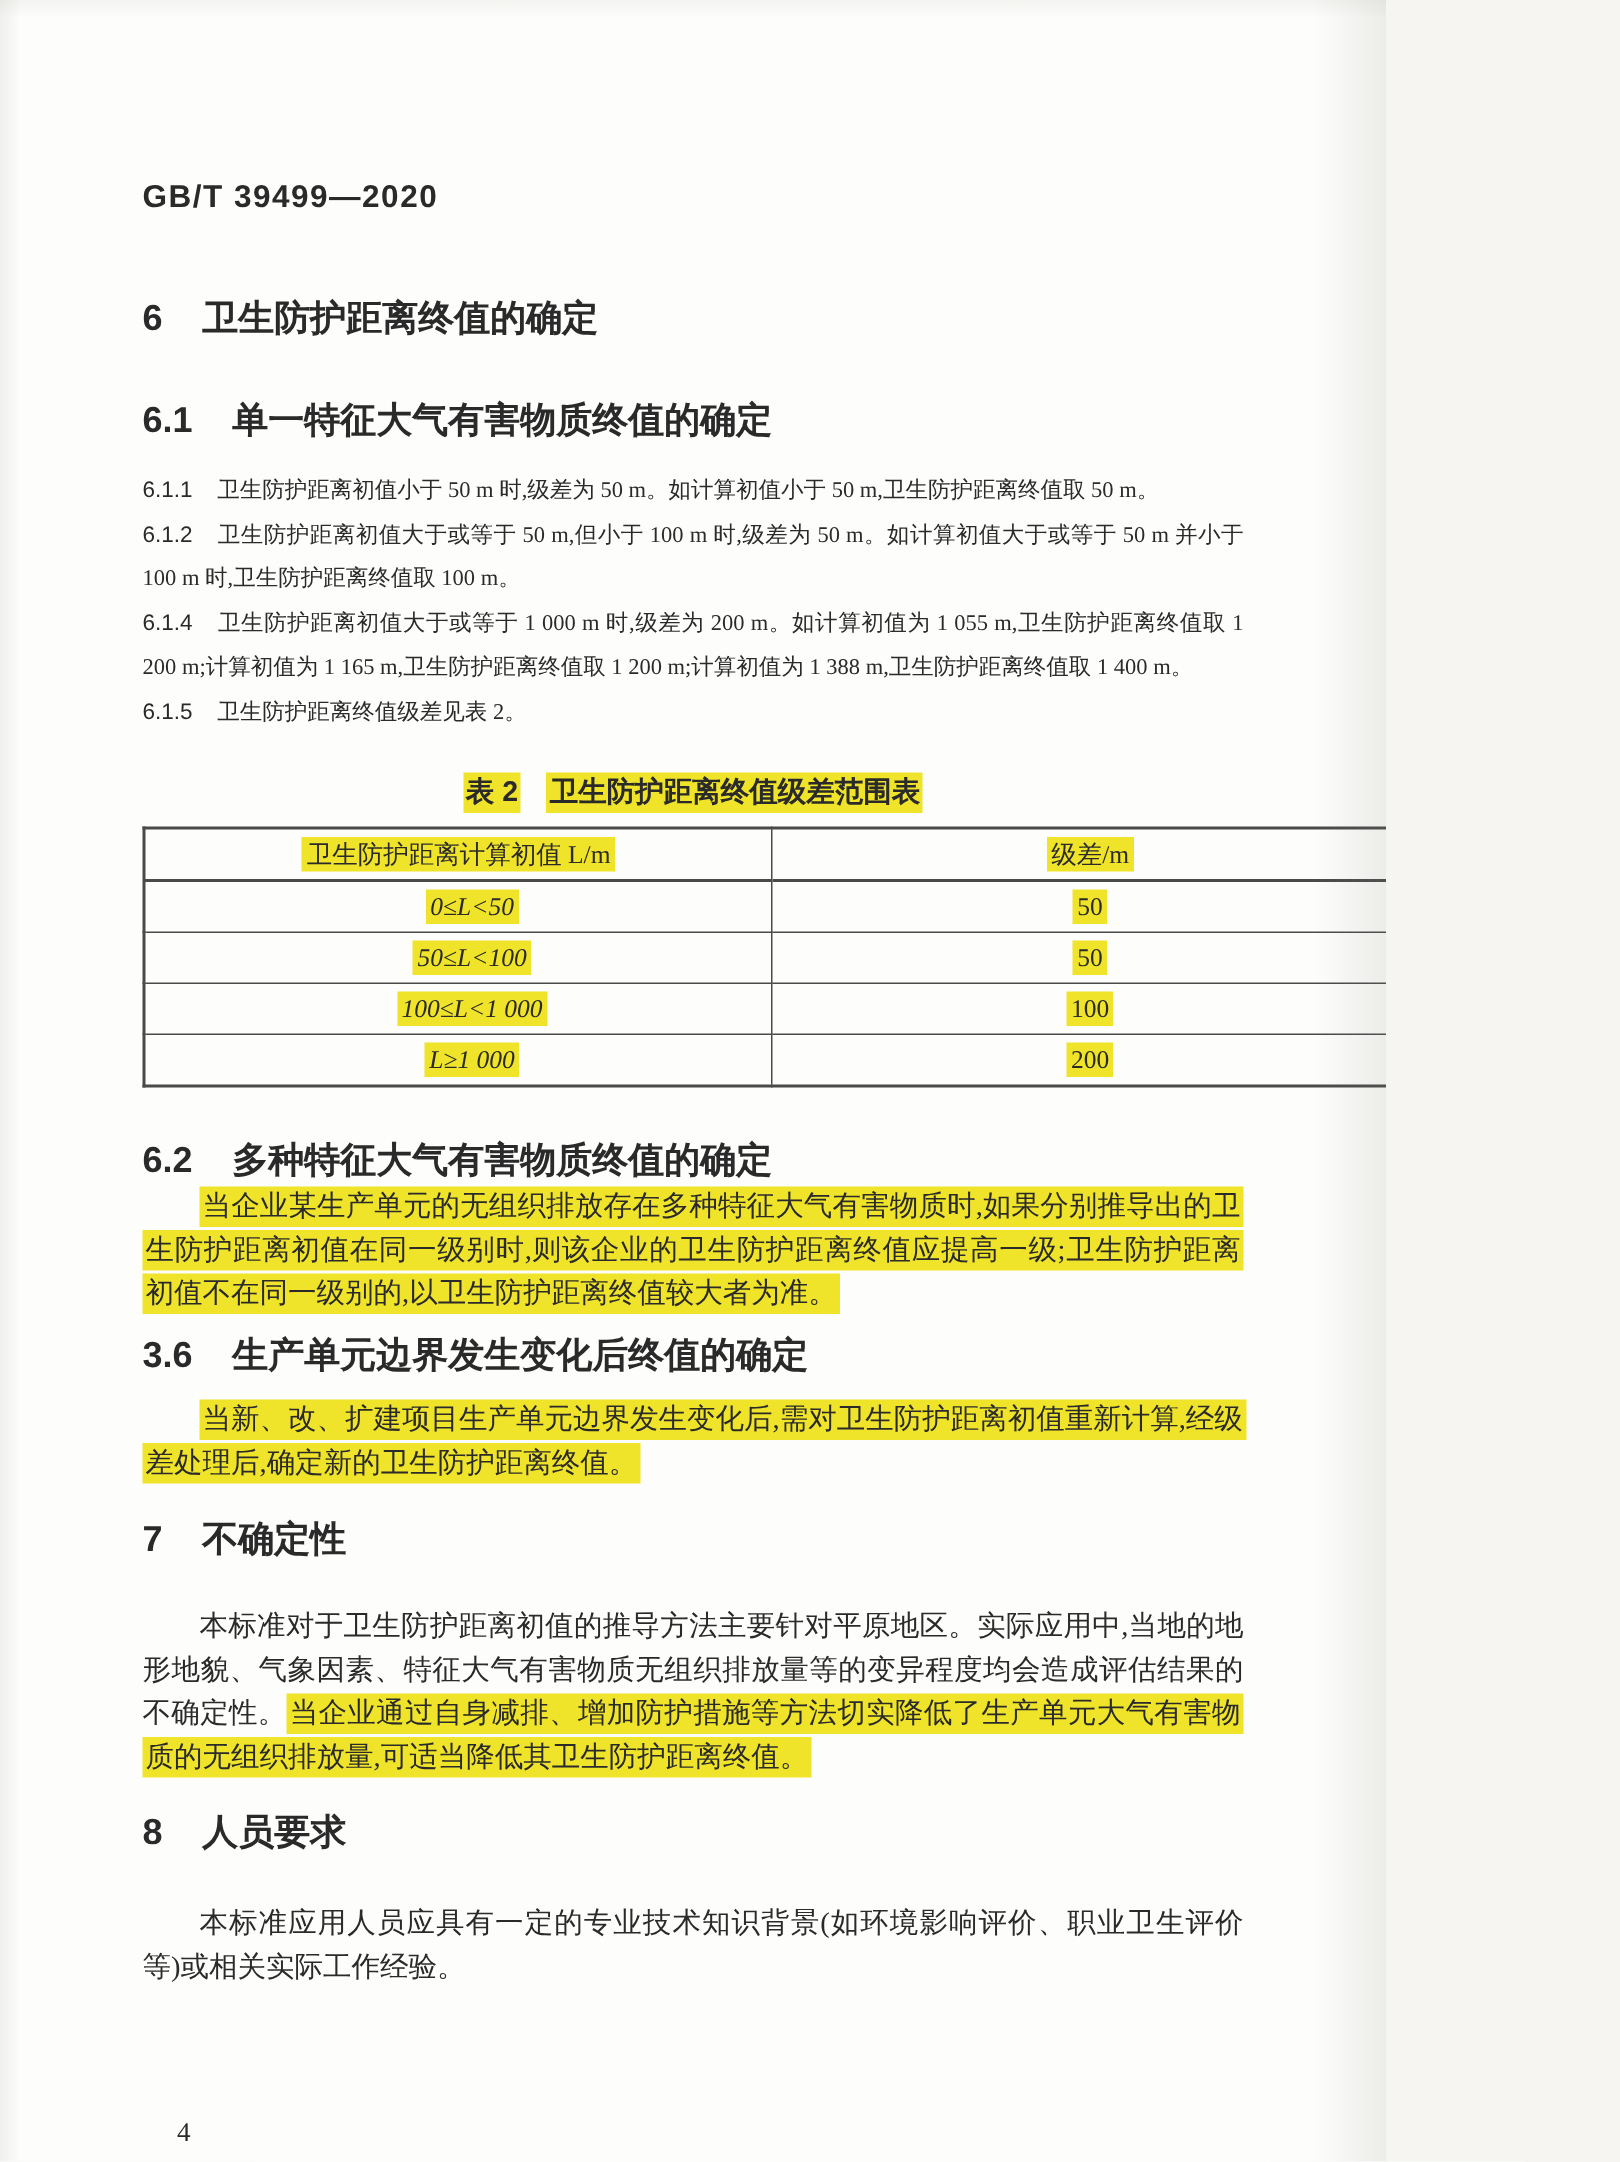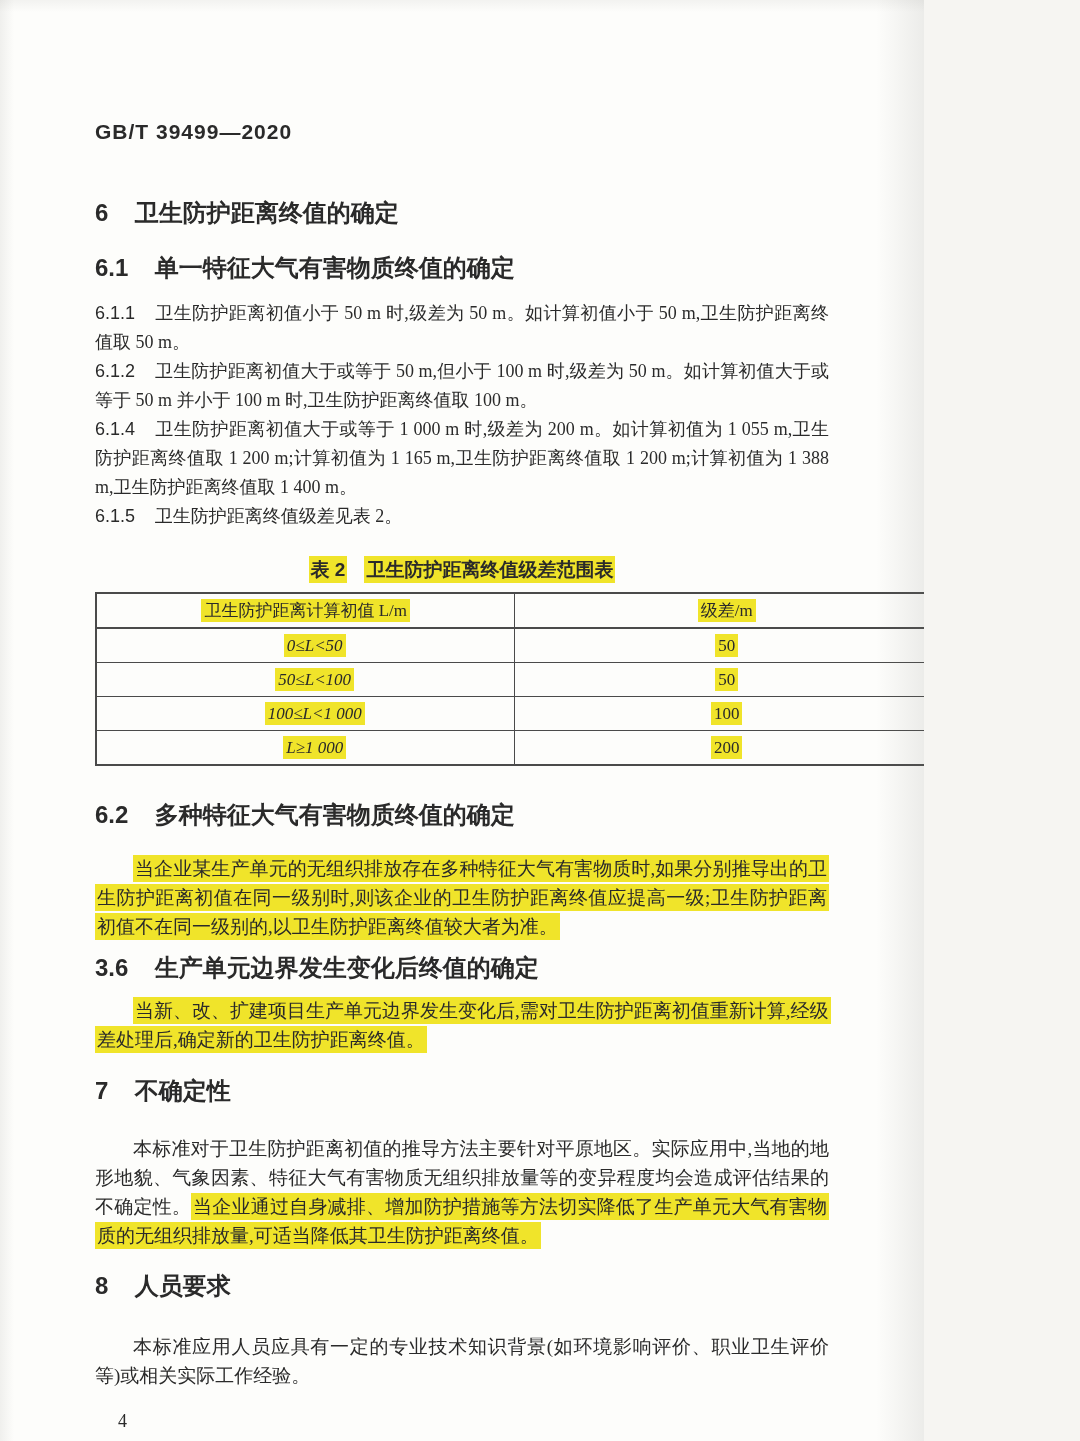--- a/index.html
+++ b/index.html
@@ -34,25 +34,25 @@
   .std-code{
     font-family:"Liberation Sans","DejaVu Sans",sans-serif;
     font-weight:700;font-size:21px;line-height:24px;letter-spacing:1px;
   }
   .heading{
     font-family:"Liberation Sans","DejaVu Sans",sans-serif;
     font-weight:700;font-size:24px;line-height:26px;
   }
   .heading .num{margin-right:1.1em;}
   .h-l1{margin-top:56px;}
-  .h-l2{margin-top:29px;}
+  .h-l2{margin-top:42px;}
 
   .items{margin-top:18px;}
   .item{
-    margin:0;font-size:18px;line-height:29px;text-align:justify;
+    margin:0;font-size:15px;line-height:29px;text-align:justify;
   }
   .item .num{font-family:"Liberation Sans","DejaVu Sans",sans-serif;margin-right:1.1em;}
 
   .para{
     margin:0;font-size:19px;line-height:29px;text-align:justify;
     text-indent:2em;
   }
 
   .hl{
     background:var(--hl);
@@ -82,21 +82,21 @@
   table.std td:first-child{width:49.7%;}
   table.std .hl{padding:2px 3px;}
   .var-l{font-style:italic;margin-left:18px;}
 
   .m-h62{margin-top:36px;}
   .m-h63{margin-top:14px;}
   .m-h7{margin-top:24px;}
   .m-h8{margin-top:23px;}
   .para-7{margin-top:30px;}
   .para-8{margin-top:33px;}
-  .para-62{margin-top:26px;}
+  .para-62{margin-top:3px;}
   .para-63{margin-top:15px;}
 
   .page-number{
     position:absolute;left:118px;bottom:9px;
     font-size:18px;font-family:"Liberation Serif","DejaVu Serif",serif;
   }
 </style>
 </head>
 <body>
 

